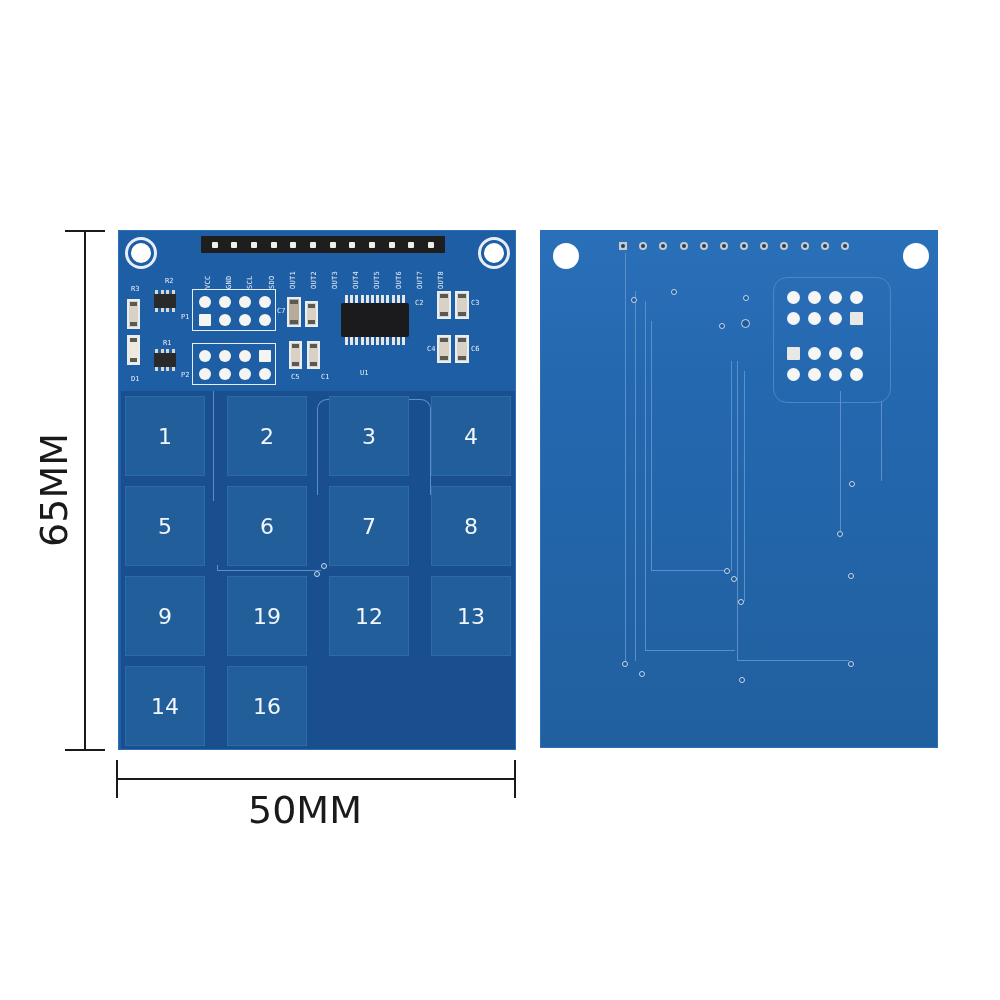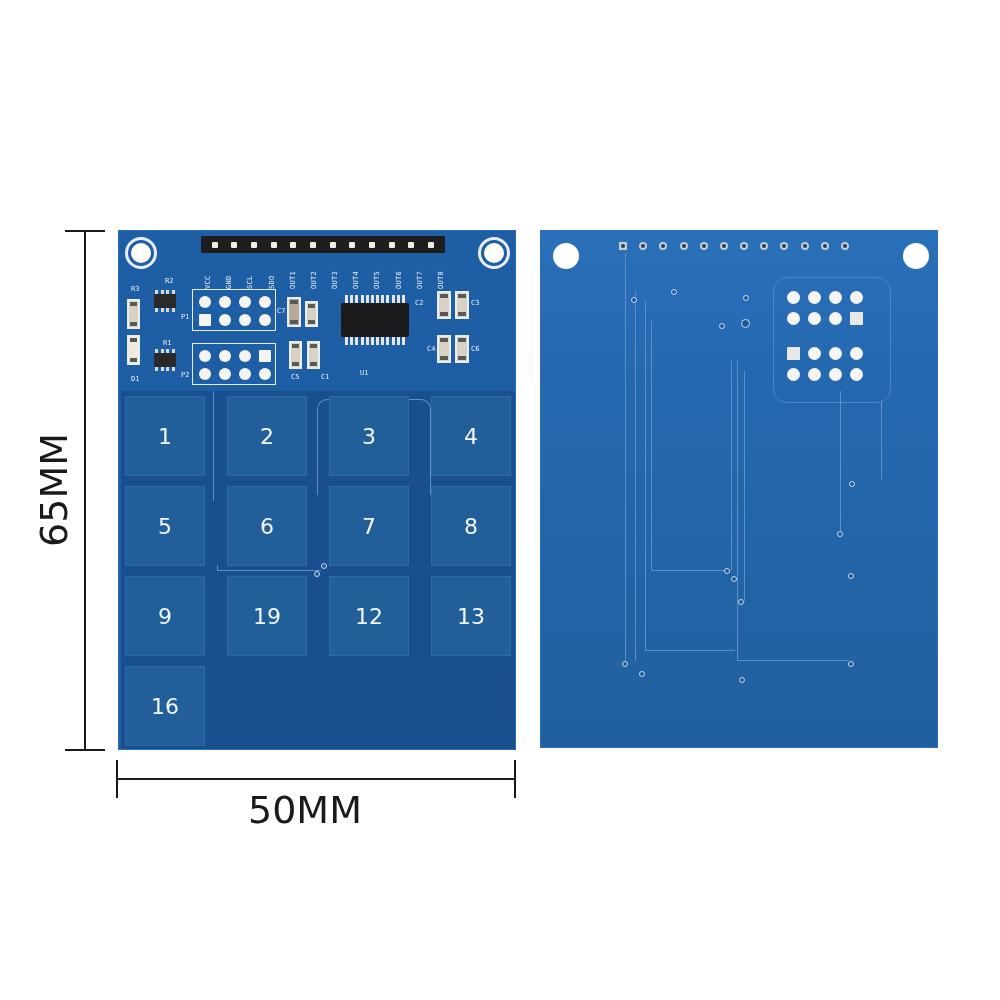--- a/index.html
+++ b/index.html
@@ -234,20 +234,21 @@
     <div class="key">3</div>
     <div class="key">4</div>
     <div class="key">5</div>
     <div class="key">6</div>
     <div class="key">7</div>
     <div class="key">8</div>
     <div class="key">9</div>
     <div class="key">19</div>
     <div class="key">12</div>
     <div class="key">13</div>
+    <div class="key">14</div>
     <div class="key">16</div>
   </div>
 </div>
 
 <div class="pcb pcb-back">
   <div class="mount-hole" style="left:12px;top:12px;"></div>
   <div class="mount-hole" style="left:362px;top:12px;"></div>
 
   <div class="back-header">
     <span class="back-pin sq"></span>

